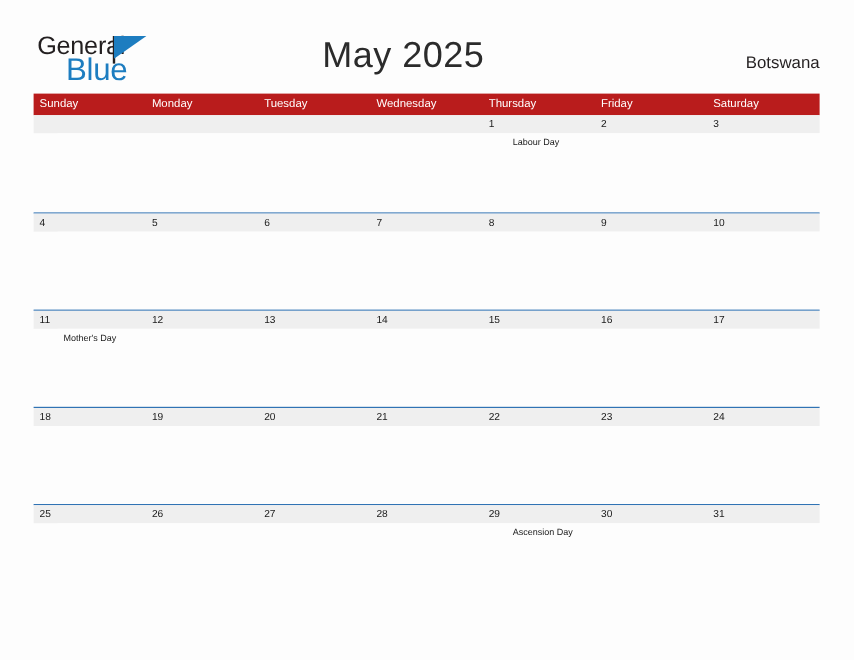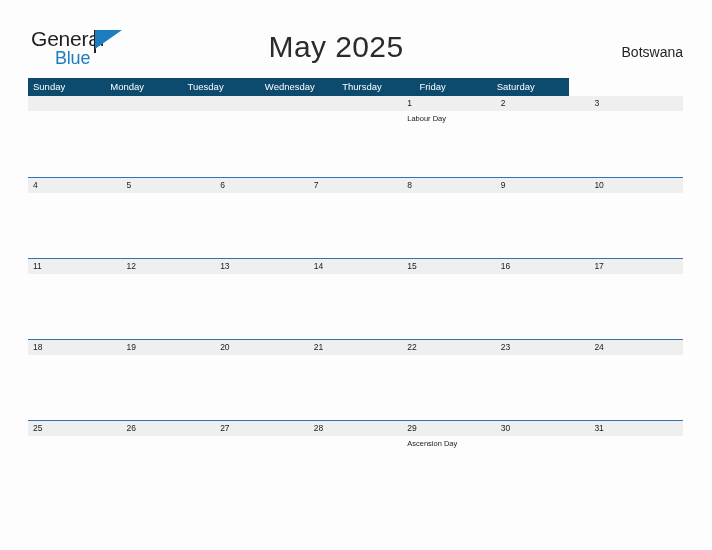--- a/index.html
+++ b/index.html
@@ -38,21 +38,21 @@
     font-size: 21px;
     color: #231f20;
     letter-spacing: -0.2px;
     line-height: 22px;
     font-family: "Liberation Sans", sans-serif;
   }
   .logo-blue {
     position: absolute;
     left: 24px;
     top: 19px;
-    font-size: 18px;
+    font-size: 26px;
     color: #1d7dc0;
     letter-spacing: -0.2px;
     line-height: 22px;
     font-family: "Liberation Sans", sans-serif;
   }
   .logo-flag {
     position: absolute;
     left: 64px;
     top: 2px;
     width: 0;
@@ -95,23 +95,23 @@
   
   .calendar {
     position: absolute;
     left: 28px;
     top: 78px;
     width: 655px;
   }
 
   .weekday-row {
     display: flex;
-    width: 541px;
+    width: 655px;
     height: 18px;
-    background: #0c4a6e;
+    background: #b91c1c;
   }
   .weekday-cell {
     width: 93.57px;
     height: 18px;
     line-height: 18px;
     color: #ffffff;
     font-size: 9.5px;
     padding-left: 5px;
     box-sizing: border-box;
     font-family: "Liberation Sans", sans-serif;
@@ -141,20 +141,21 @@
     color: #1a1a1a;
     padding-left: 5px;
     box-sizing: border-box;
     font-family: "Liberation Sans", sans-serif;
   }
   .event-strip {
     display: flex;
     width: 655px;
     height: 66px;
     background: #fdfdfd;
+    margin-left: 20px;
   }
   .event-cell {
     width: 93.57px;
     padding-left: 5px;
     padding-top: 3px;
     box-sizing: border-box;
     font-size: 7.5px;
     line-height: 10px;
     color: #1a1a1a;
     font-family: "Liberation Sans", sans-serif;
@@ -235,20 +236,29 @@
   <div class="week-row">
     <div class="date-strip">
       <div class="date-cell">11</div>
       <div class="date-cell">12</div>
       <div class="date-cell">13</div>
       <div class="date-cell">14</div>
       <div class="date-cell">15</div>
       <div class="date-cell">16</div>
       <div class="date-cell">17</div>
     </div>
+    <div class="event-strip">
+      <div class="event-cell">Mother's Day</div>
+      <div class="event-cell"></div>
+      <div class="event-cell"></div>
+      <div class="event-cell"></div>
+      <div class="event-cell"></div>
+      <div class="event-cell"></div>
+      <div class="event-cell"></div>
+    </div>
   </div>
 
   <div class="week-row">
     <div class="date-strip">
       <div class="date-cell">18</div>
       <div class="date-cell">19</div>
       <div class="date-cell">20</div>
       <div class="date-cell">21</div>
       <div class="date-cell">22</div>
       <div class="date-cell">23</div>

